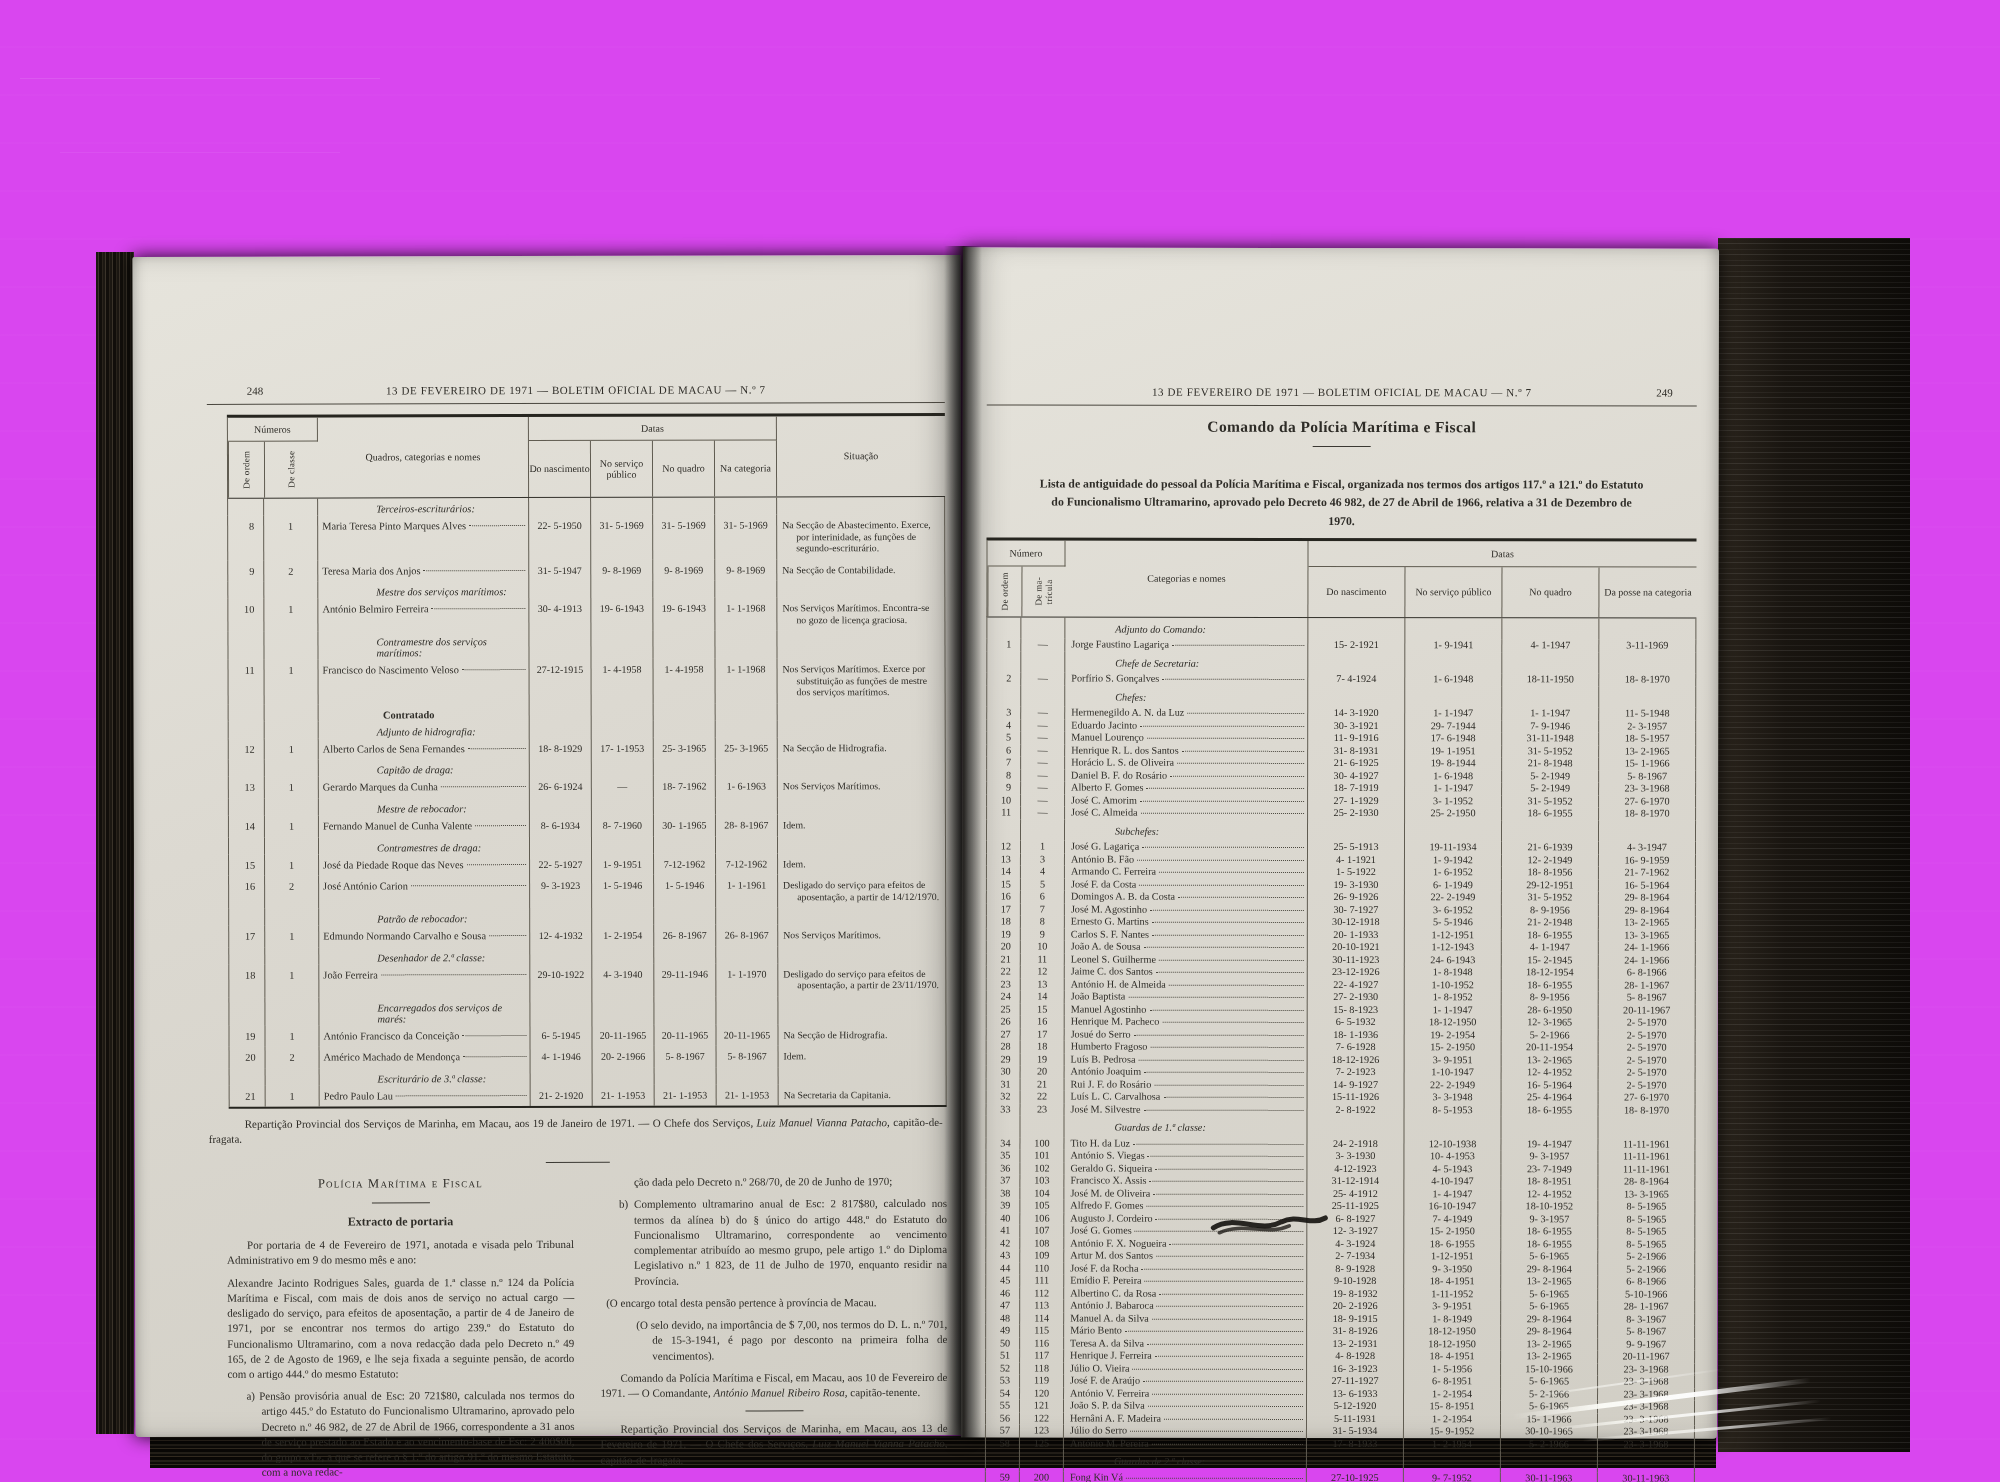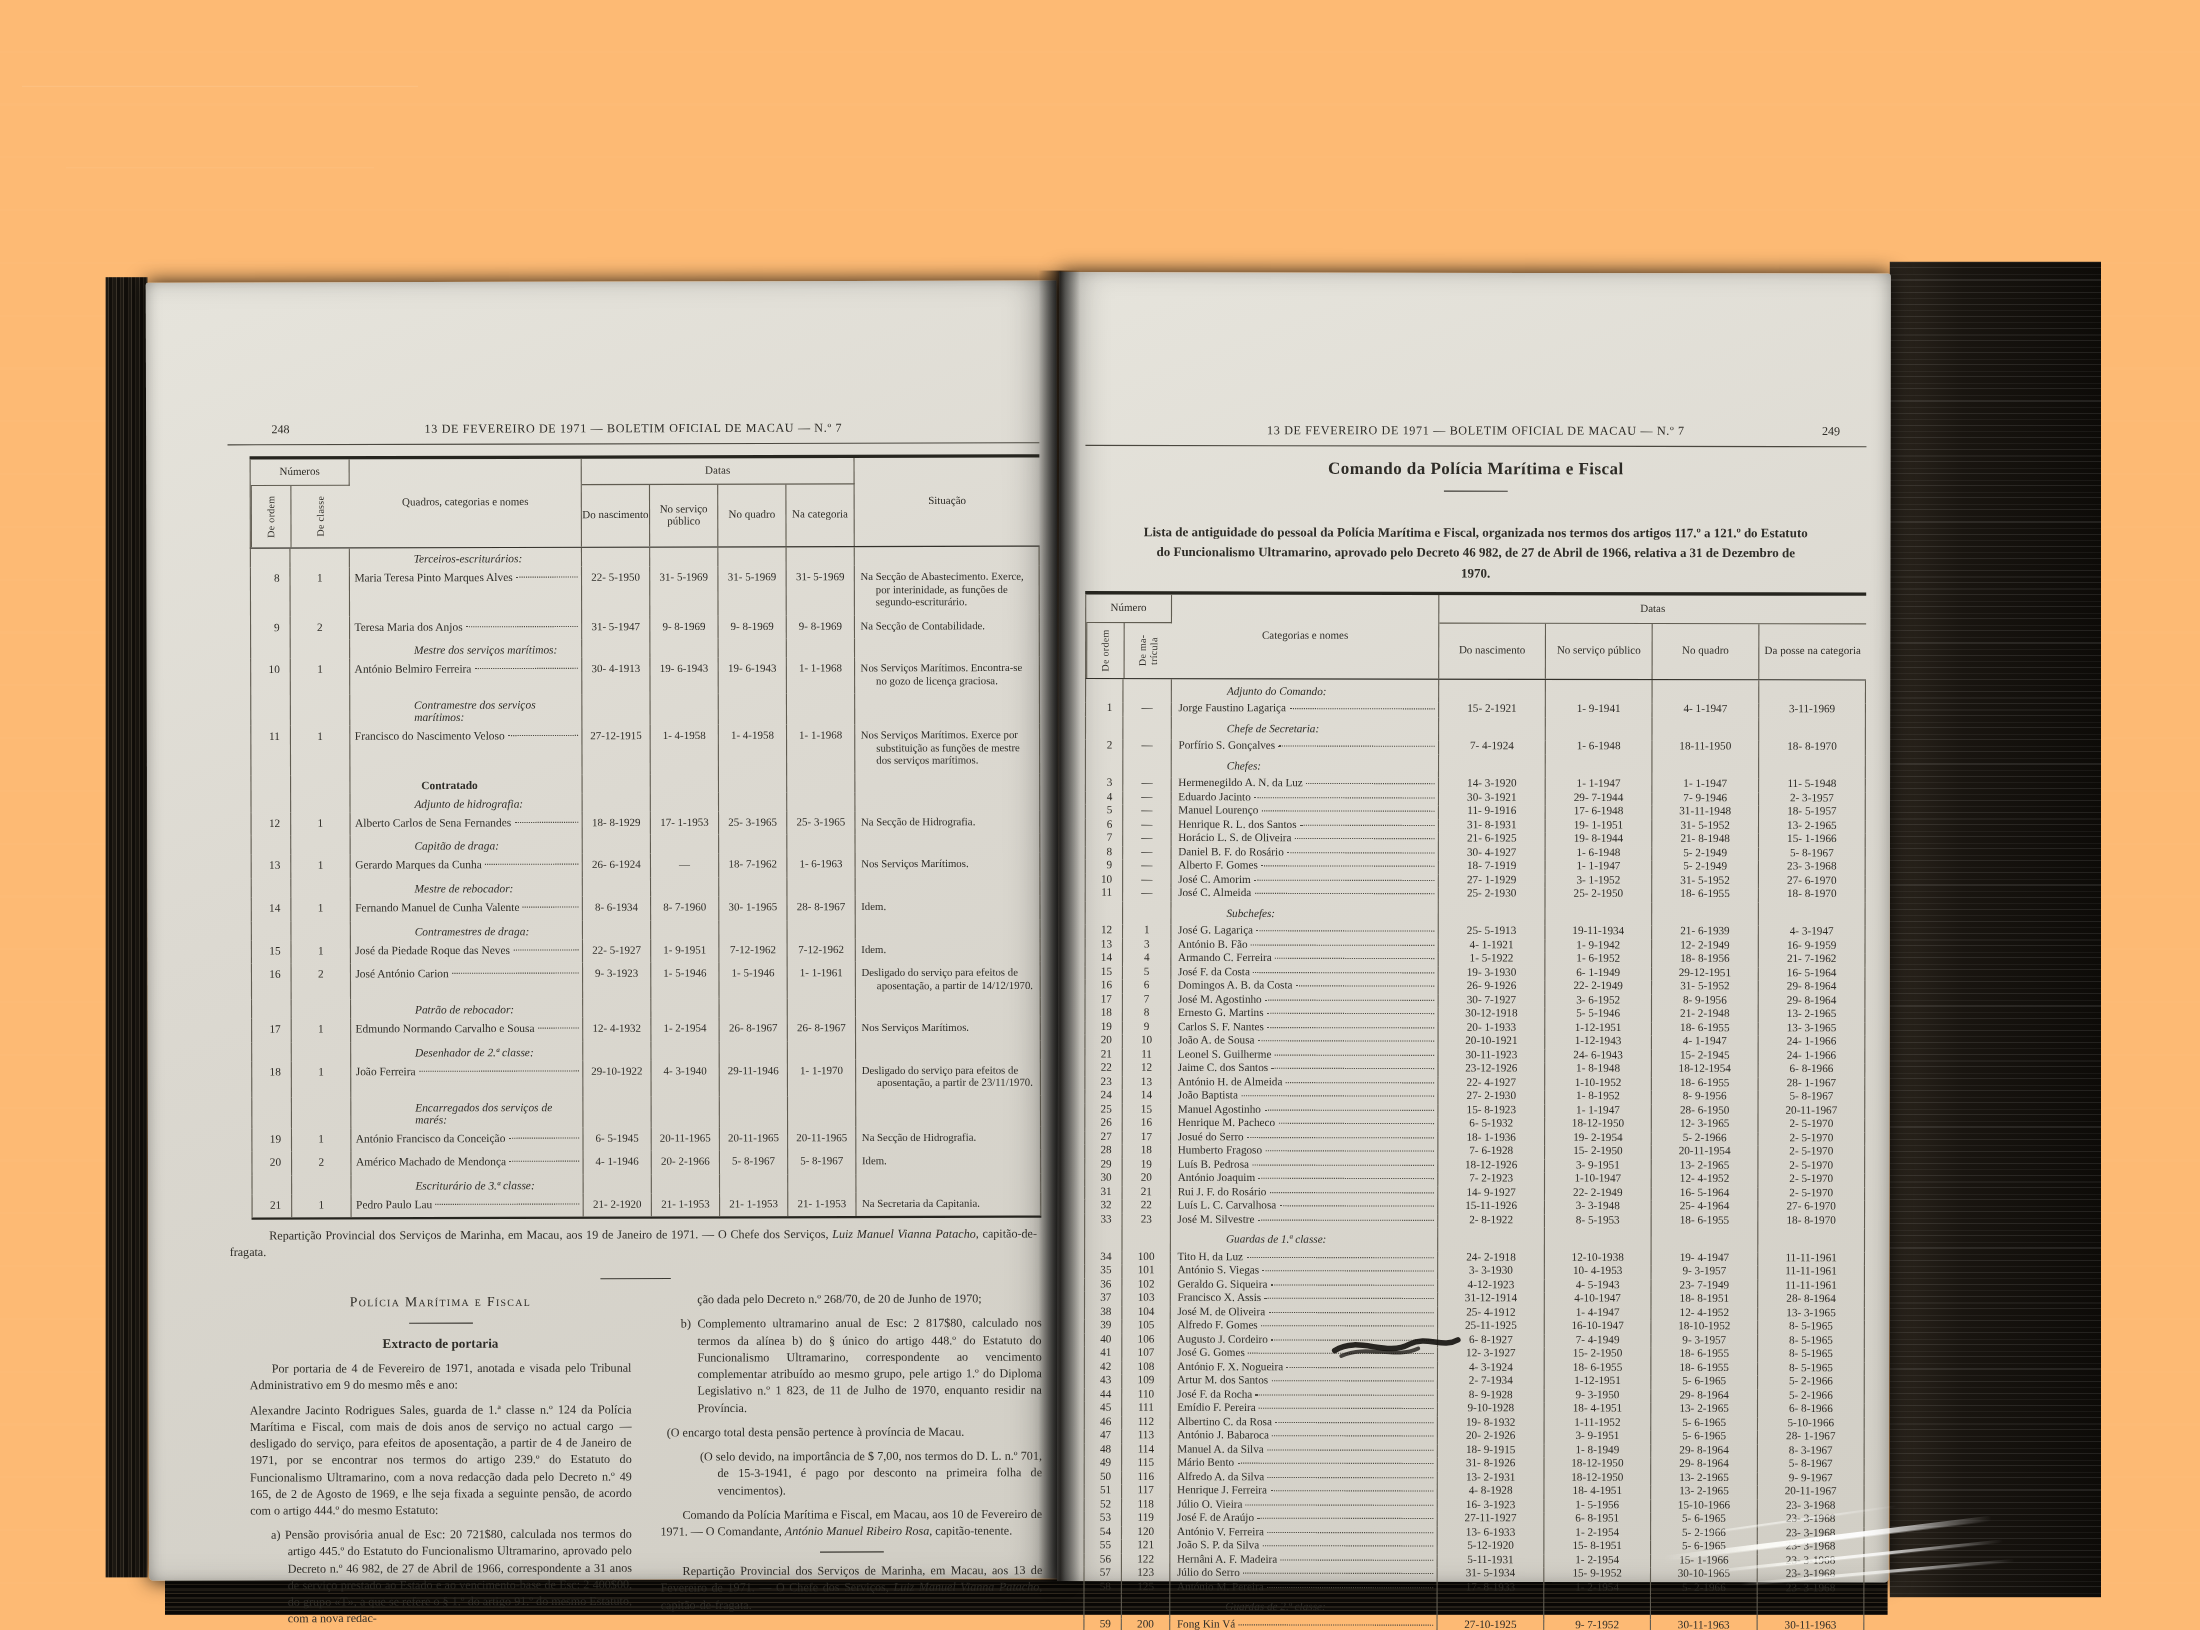--- a/index.html
+++ b/index.html
@@ -1,16 +1,16 @@
 <!DOCTYPE html>
 <html lang="pt"><head>
 <meta charset="utf-8">
 <style>
   html,body{margin:0;padding:0;background:#000;}
-  .photo{position:relative;width:2000px;height:1482px;background:#fdba74;overflow:hidden;
+  .photo{position:relative;width:2000px;height:1482px;background:#d946ef;overflow:hidden;
          font-family:"Liberation Serif","DejaVu Serif",serif;color:#2e2c27;}
   .photo::before{content:"";position:absolute;inset:0;
     background:repeating-linear-gradient(180deg,transparent 0 46px,rgba(255,255,255,.015) 46px 48px);
     pointer-events:none;z-index:1;}
   .scratch{position:absolute;height:1px;background:rgba(255,255,255,.10);z-index:1;}
 
   
   .left-stack{position:absolute;left:96px;top:252px;width:38px;height:1182px;z-index:2;
     background:repeating-linear-gradient(90deg,#1c1812 0 2px,#3b342a 2px 3px,#120f0b 3px 6px,#2a241c 6px 7px);}
   .fore-edge{position:absolute;left:1718px;top:238px;width:192px;height:1214px;z-index:2;
@@ -1126,21 +1126,21 @@
             </div>
             <div class="cell c-date">31- 8-1926</div>
             <div class="cell c-date">18-12-1950</div>
             <div class="cell c-date">29- 8-1964</div>
             <div class="cell c-date">5- 8-1967</div>
           </div>
           <div class="t-row data">
             <div class="cell c-ord">50</div>
             <div class="cell c-mat">116</div>
             <div class="cell c-name">
-              <span class="nm">Alfredo A. da Silva</span>
+              <span class="nm">Teresa A. da Silva</span>
               <span class="leader"></span>
             </div>
             <div class="cell c-date">13- 2-1931</div>
             <div class="cell c-date">18-12-1950</div>
             <div class="cell c-date">13- 2-1965</div>
             <div class="cell c-date">9- 9-1967</div>
           </div>
           <div class="t-row data">
             <div class="cell c-ord">51</div>
             <div class="cell c-mat">117</div>

